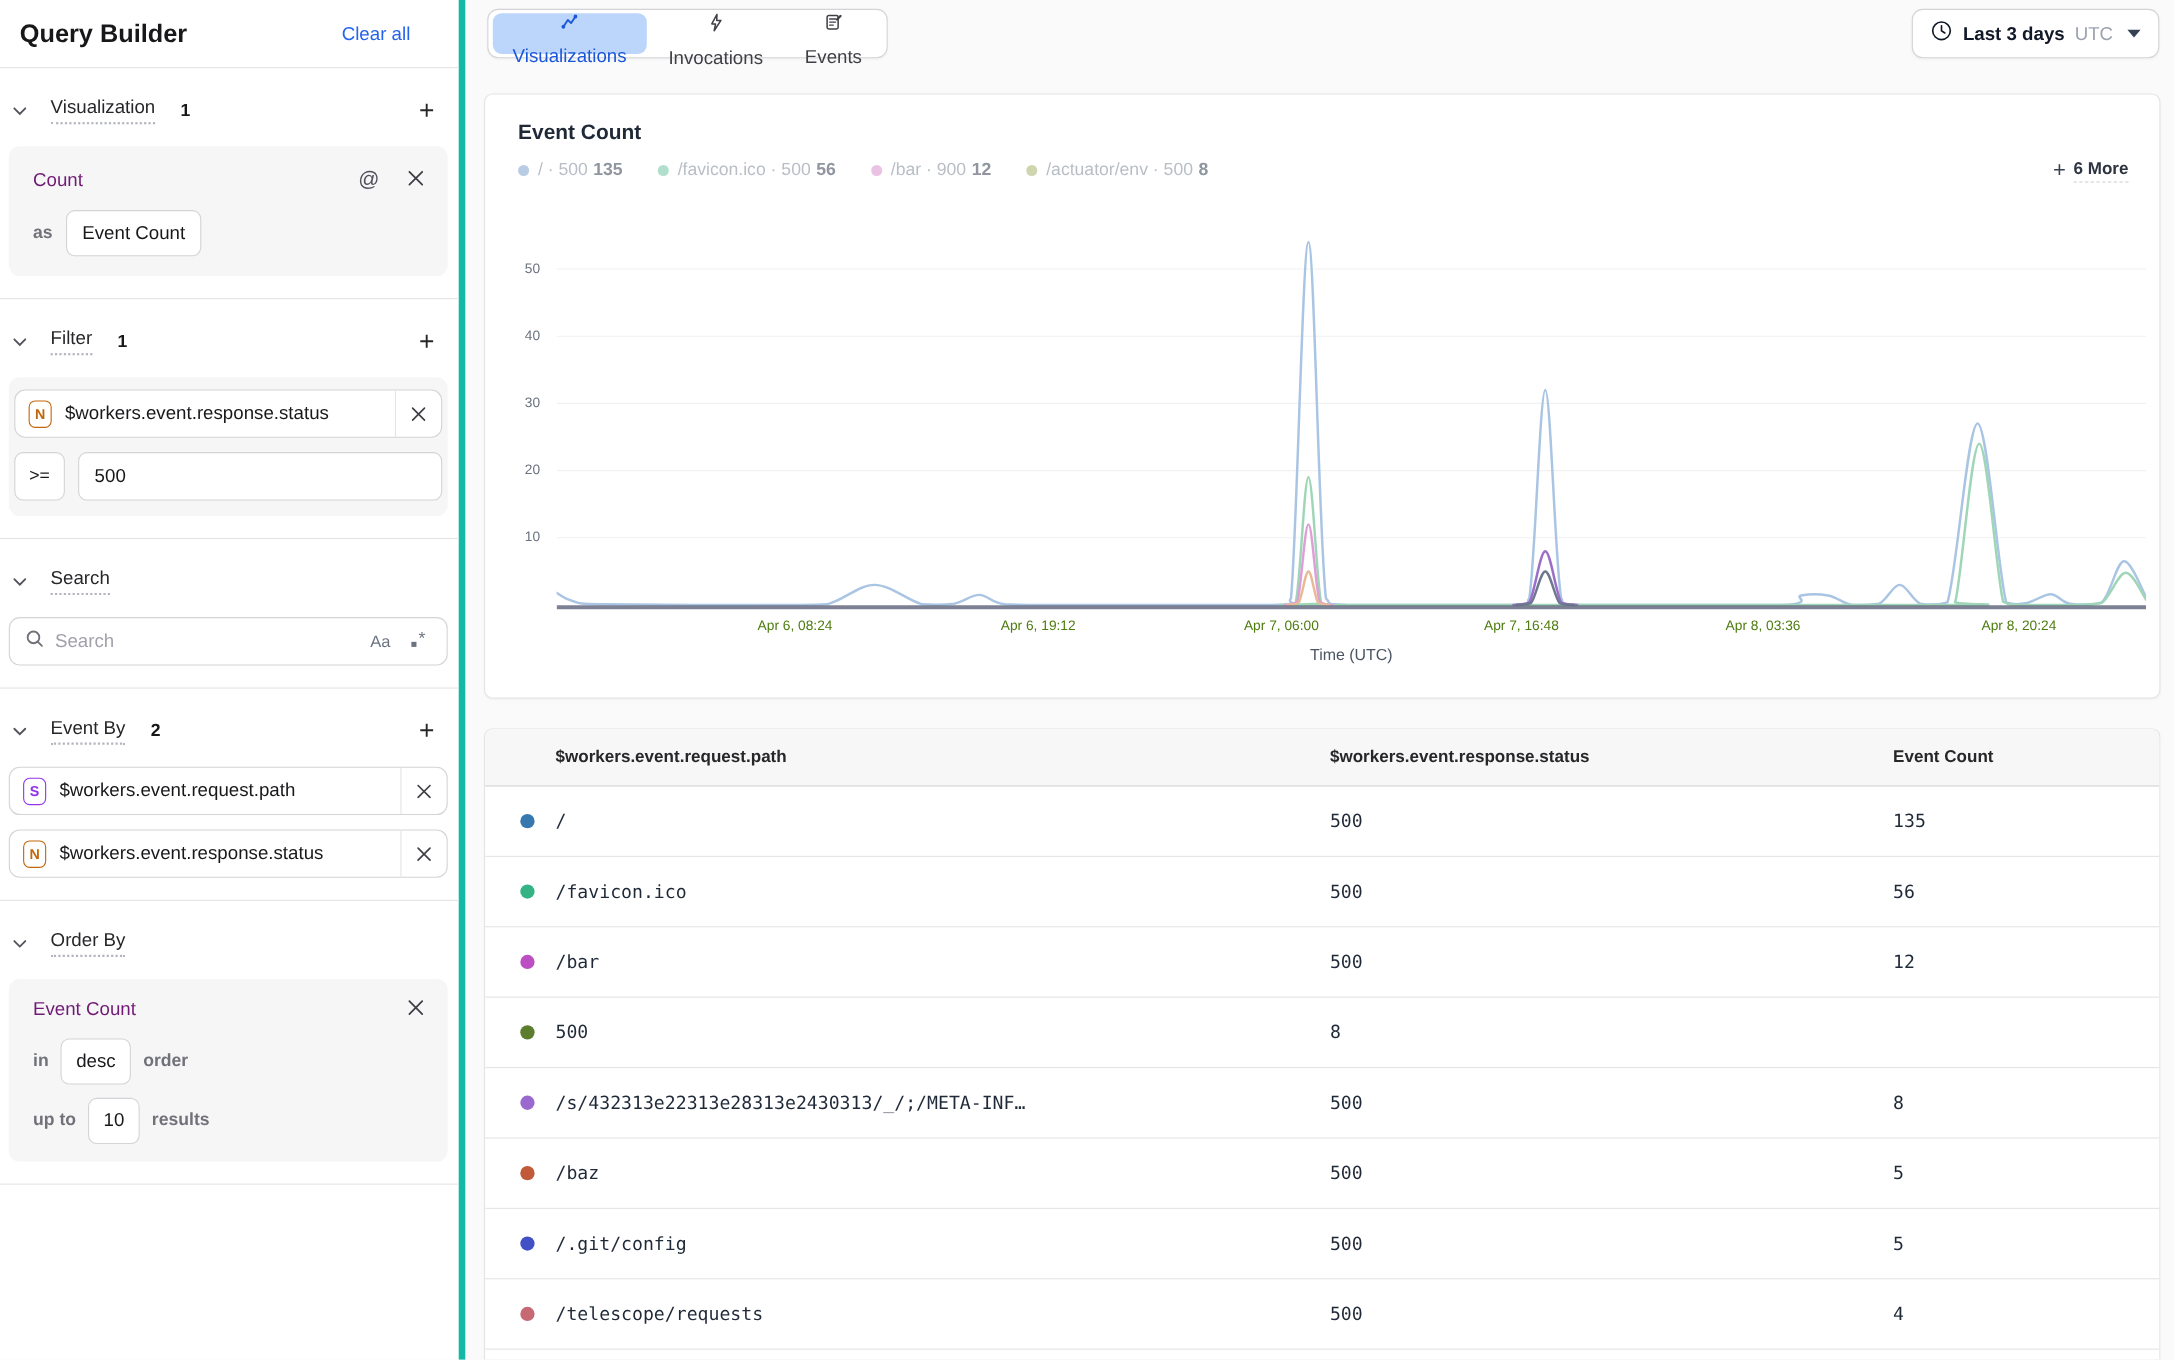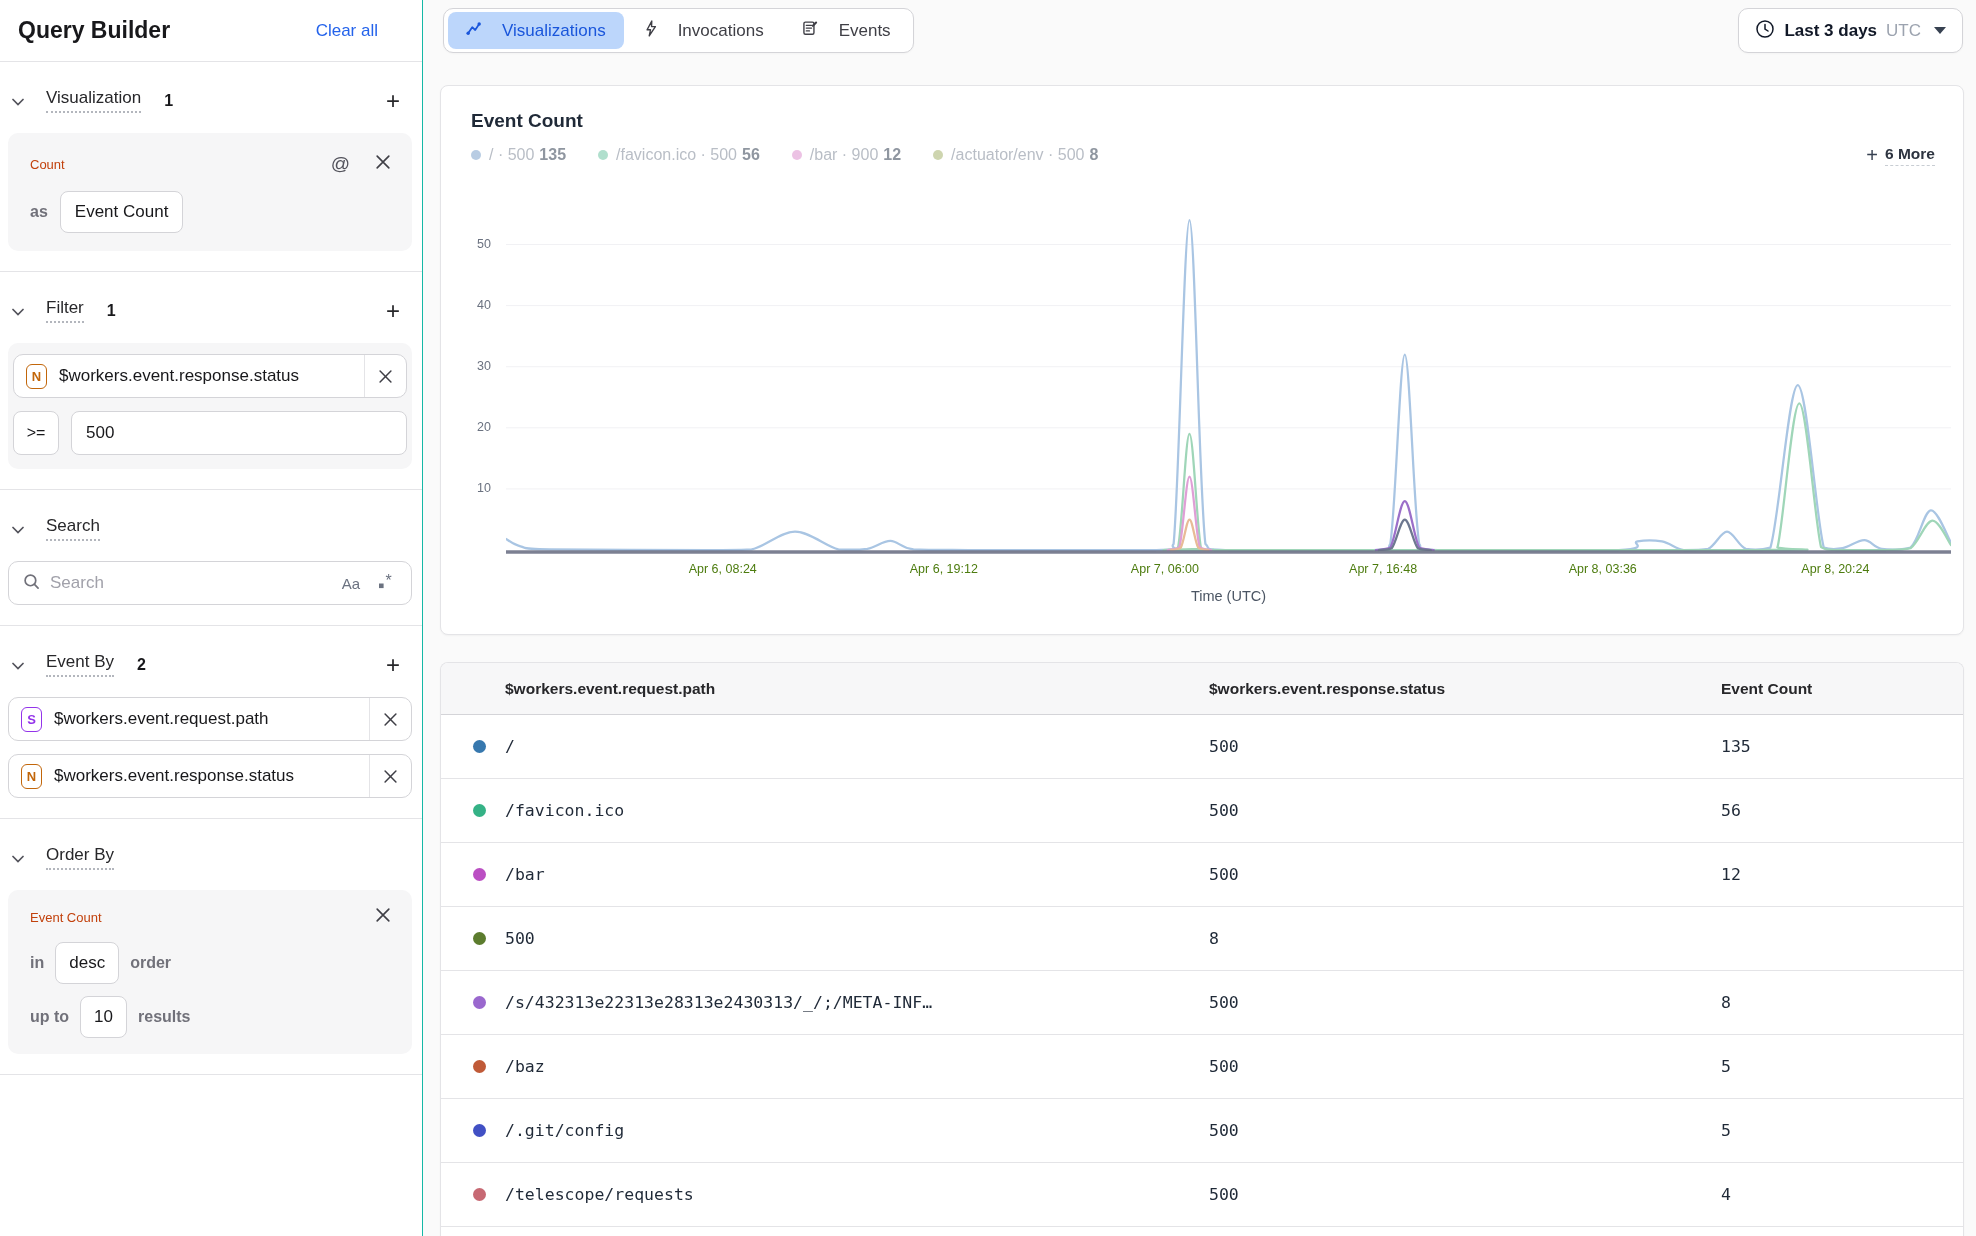--- a/index.html
+++ b/index.html
@@ -2,35 +2,35 @@
 <html><head>
 <meta charset="utf-8">
 <style>
   * { margin:0; padding:0; box-sizing:border-box; }
   html,body { width:1976px; height:1236px; overflow:hidden; background:#fafafa;
     font-family:"Liberation Sans", sans-serif; color:#18181b; }
   .mono { font-family:"DejaVu Sans Mono", monospace; }
 
   
   #sidebar { position:absolute; left:0; top:0; width:423px; height:1236px; background:#fff;
-    border-right:1px solid #14b8a6; }
+    border-right:6px solid #14b8a6; }
   .sb-header { height:62px; display:flex; align-items:center; justify-content:space-between;
     padding:0 44px 0 18px; border-bottom:1px solid #e4e4e7; }
   .sb-title { font-size:23px; font-weight:700; color:#18181b; }
   .link-blue { font-size:17px; color:#2463eb; cursor:pointer; }
   .section { padding:26px 10px 20px 8px; border-bottom:1px solid #e4e4e7; }
   .section.no-border { border-bottom:none; }
   .sec-head { display:flex; align-items:center; padding-left:4px;gap:13px; }
   .sec-label { font-size:17px; color:#27272a; border-bottom:2px dotted #b3b6bd; padding-bottom:3px; margin-left:9px; }
   .sec-count { font-size:16px; font-weight:600; margin-left:10px; color:#18181b; }
   .sec-plus { margin-left:auto; margin-right:12px; font-size:24px; font-weight:300; color:#27272a; line-height:18px; cursor:pointer; }
   .card { background:#f6f6f7; border-radius:10px; margin-top:20px; }
   .count-card { padding:20px 22px 18px 22px; }
   .card-row1 { display:flex; align-items:center; }
-  .card-metric { font-size:13px; color:#c2410c; }
+  .card-metric { font-size:17px; color:#701a75; }
   .icon-btn { color:#52525b; cursor:pointer; }
   .at-icon { margin-left:auto; font-size:19px; }
   .x-gap { margin-left:26px; }
   .as-row { display:flex; align-items:center; margin-top:16px; }
   .gray-word { font-size:16px; color:#71717a;font-weight:bold; }
   .alias-box { margin-left:12px; background:#fff; border:1px solid #d4d4d8; border-radius:8px;
     padding:10px 14px; font-size:17px; color:#18181b; }
   .filter-card { padding:11px 5px 14px 5px; }
   .field-row { background:#fff; border:1px solid #d4d4d8; border-radius:10px; height:44px;
     display:flex; align-items:center; padding-left:12px; }
@@ -56,22 +56,22 @@
   .order-card { padding:18px 22px 16px 22px; }
   .ob-row2 { display:flex; align-items:center; margin-top:16px; gap:11px; }
   .ob-row3 { display:flex; align-items:center; margin-top:12px; gap:11px; }
   .mini-box { background:#fff; border:1px solid #d4d4d8; border-radius:8px; padding:10px 13px;
     font-size:17px; color:#18181b; cursor:pointer; }
 
   
   #tabs { position:absolute; left:443px; top:8px; height:45px; background:#fff; border:1px solid #d4d4d8;
     border-radius:10px; display:flex; align-items:center; padding:4px; gap:2px;
     box-shadow:0 1px 2px rgba(0,0,0,.03); }
-  .tab { display:flex; align-items:center; gap:21px; padding:0 18px; height:37px; border-radius:8px;
-    font-size:17px; color:#3f3f46; cursor:pointer; }
+  .tab { display:flex; align-items:center; gap:9px; padding:0 18px; height:37px; border-radius:8px;
+    font-size:17px; color:#3f3f46; cursor:pointer;flex-direction:column; }
   .tab.active { background:#bcd6fb; color:#1a56db; font-weight:500; }
   #time-btn { position:absolute; right:13px; top:8px; height:45px; background:#fff; border:1px solid #d4d4d8;
     border-radius:10px; display:flex; align-items:center; padding:0 16px; gap:9px; cursor:pointer;
     box-shadow:0 1px 2px rgba(0,0,0,.03); }
   .time-label { font-size:17px; font-weight:600; color:#111827; }
   .time-tz { font-size:17px; color:#9ca3af; }
   .caret { width:0; height:0; border-left:6px solid transparent; border-right:6px solid transparent;
     border-top:7px solid #374151; margin-left:4px; }
 
   

